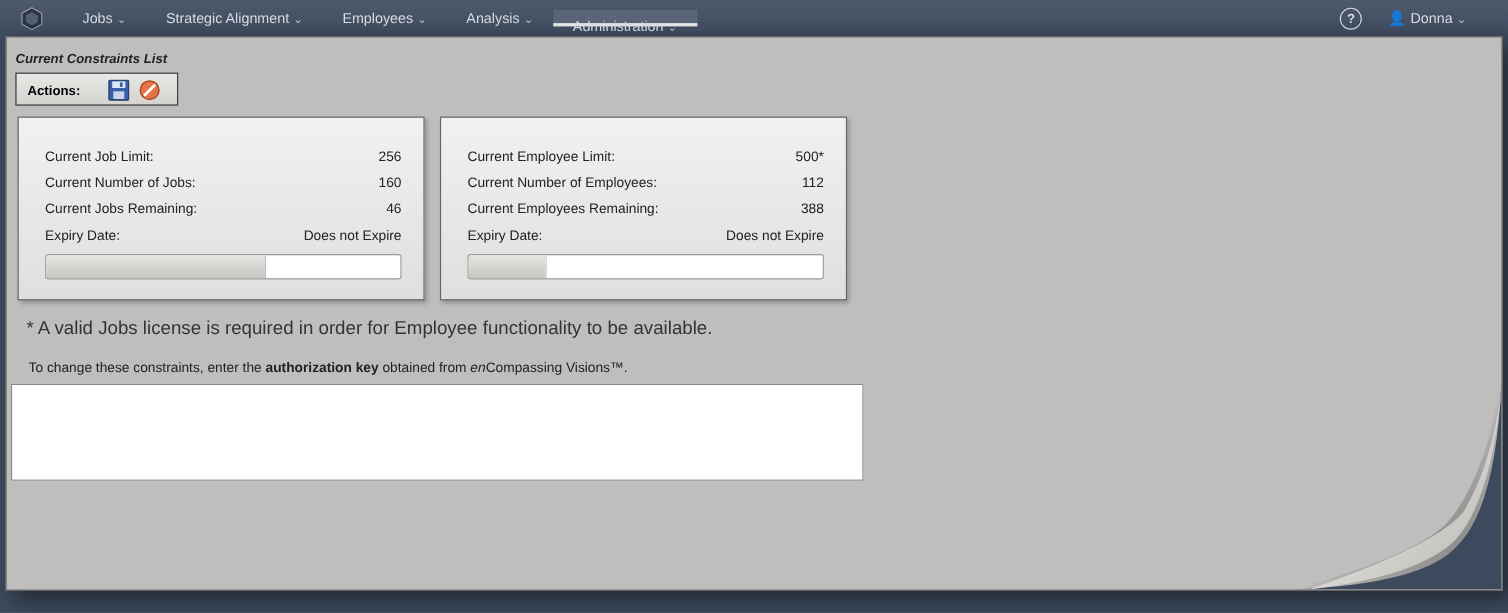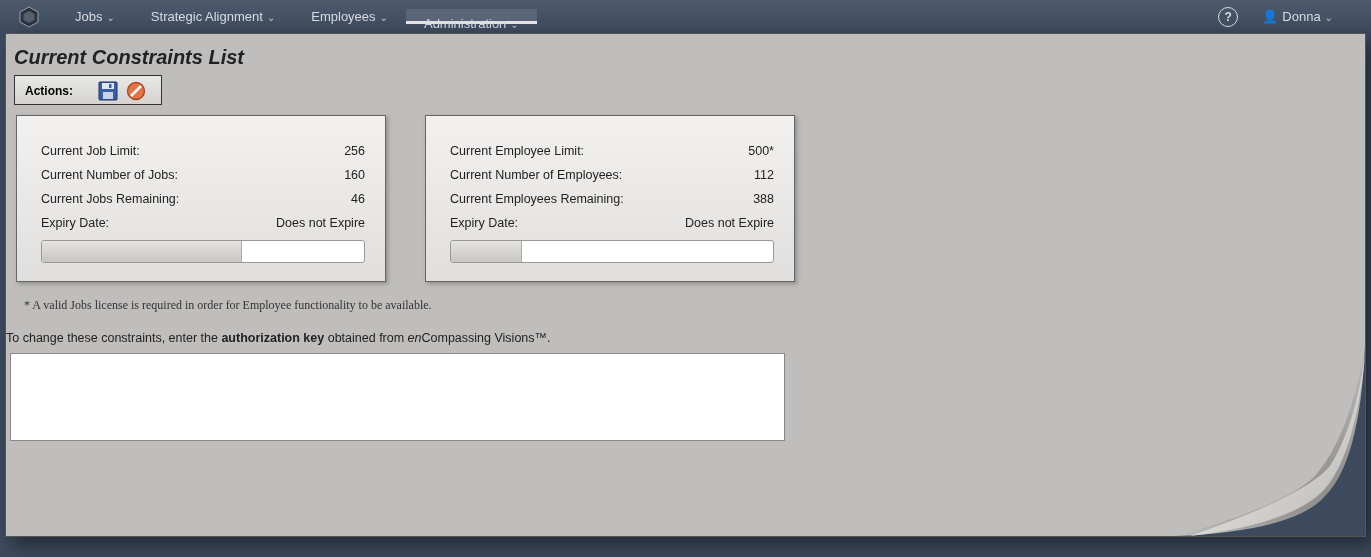--- a/index.html
+++ b/index.html
@@ -14,35 +14,35 @@
   .nav-item.active { background:#5a6678; border-bottom:3px solid #e6e6e6; height:15px; line-height:30px;}
   .chevron { font-size:10px; margin-left:4px; opacity:.85;}
   .nav-spacer { flex:1; }
   .help-icon { width:20px; height:20px; border:1.6px solid #d7dbe2; border-radius:50%; display:flex; align-items:center; justify-content:center; font-size:12px; font-weight:bold; margin-right:24px; cursor:pointer;}
   .user-box { margin-right:38px; cursor:pointer;}
   .user-icon { margin-right:4px; font-size:13px;}
   
   
   .page-wrap { position:absolute; left:5px; top:33px; right:5px; bottom:20px; background:#bfbebd; border:1px solid #555; box-shadow: 8px 8px 18px rgba(0,0,0,.45); }
   
-  .page-title { font-size:20px; font-weight:bold; font-style:italic; color:#222; padding:12px 0 6px 8px;}
+  .page-title { font-size:12px; font-weight:bold; font-style:italic; color:#222; padding:12px 0 6px 8px;}
   
   .actions-bar { margin-left:8px; border:1px solid #333; display:inline-flex; align-items:center; padding:4px 8px 2px 10px; background:linear-gradient(#e8e8e6,#d4d3d0);}
   .actions-label { font-size:12px; font-weight:bold; margin-right:24px;}
   .act-btn { width:22px; height:22px; margin-right:6px; display:flex; align-items:center; justify-content:center; cursor:pointer;}
   .floppy svg, .cancel svg { display:block; }
   
-  .panels { display:flex; gap:39px; padding:10px 0 0 10px; }
+  .panels { display:flex; gap:14px; padding:10px 0 0 10px; }
   .panel { width:370px; background:linear-gradient(#f2f1ef,#e0dfdd); border:1px solid #666; box-shadow:2px 2px 4px rgba(0,0,0,.25); padding:28px 20px 18px 24px; font-size:12.5px; color:#222;}
   .row { display:flex; justify-content:space-between; margin-bottom:10px;}
   .progress-outer { height:23px; background:#fff; border:1px solid #999; border-radius:3px; position:relative; margin-top:6px;}
   .progress-inner { height:100%; background:linear-gradient(#e5e4e1,#c7c6c3); border-right:1px solid #aaa; border-radius:2px 0 0 2px;}
   
-  .footnote { font-size:12px; color:#333; padding:16px 0 0 18px;font-family:Liberation Serif, serif; }
-  .instr { font-size:12.5px; color:#222; padding:18px 0 4px 0;}
+  .footnote { font-size:17px; color:#333; padding:16px 0 0 18px; }
+  .instr { font-size:12.5px; color:#222; padding:18px 0 4px 20px;}
   .instr .bold { font-weight:bold;}
   .instr .ital { font-style:italic;}
   
   .key-input { display:block; margin:4px 0 0 4px; width:775px; height:88px; border:1px solid #888; background:#fff; resize:none; font-family:inherit; font-size:13px; padding:4px;}
   
   
   .curl { position:absolute; right:0; bottom:0; width:190px; height:190px; overflow:hidden; pointer-events:none;}
   .curl svg { display:block;}
 </style>
 </head>
@@ -53,20 +53,21 @@
     <span class="logo-hex">
       <svg width="22" height="22" viewBox="0 0 22 22">
         <polygon points="11,1 20,6 20,16 11,21 2,16 2,6" fill="#2b333e" stroke="#9aa2ad" stroke-width="1"></polygon>
         <polygon points="11,5 16.5,8 16.5,14 11,17 5.5,14 5.5,8" fill="#55606f"></polygon>
       </svg>
     </span>
   </div>
   <div class="nav-item"><span>Jobs</span><span class="chevron">⌄</span></div>
   <div class="nav-item"><span>Strategic Alignment</span><span class="chevron">⌄</span></div>
   <div class="nav-item"><span>Employees</span><span class="chevron">⌄</span></div>
+  <div class="nav-item"><span>Analysis</span><span class="chevron">⌄</span></div>
   <div class="nav-item active"><span>Administration</span><span class="chevron">⌄</span></div>
   <div class="nav-spacer"></div>
   <div class="help-icon">?</div>
   <div class="user-box">
     <span class="user-icon">👤</span><span>Donna</span><span class="chevron">⌄</span>
   </div>
 </div>
 
 <div class="page-wrap">
 

